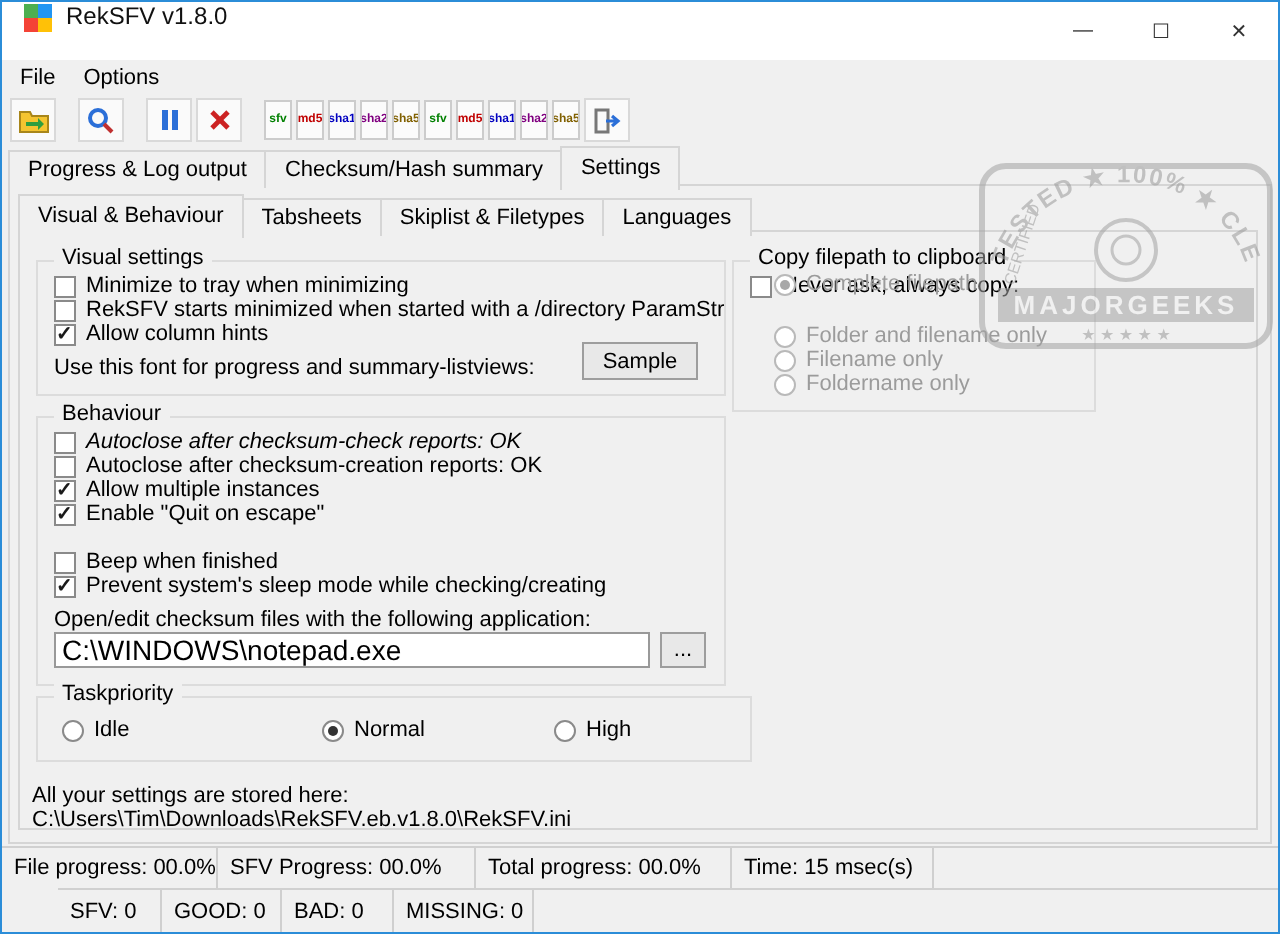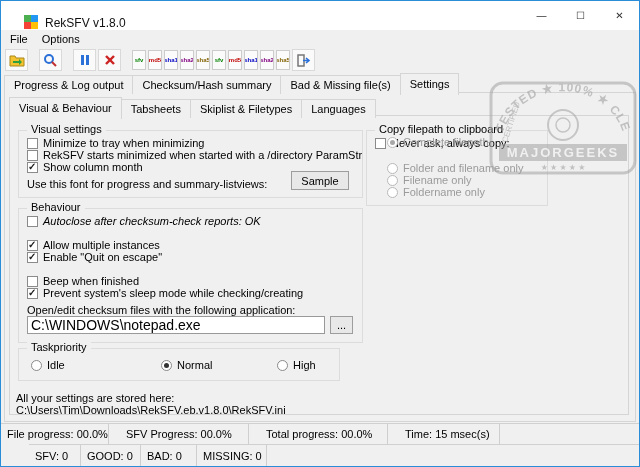--- a/index.html
+++ b/index.html
@@ -4,21 +4,21 @@
 <style>
   * { margin:0; padding:0; box-sizing:border-box; }
   html,body { background:#cfcfcf; }
   .window {
     position:relative; width:640px; height:467px;
     background:#f0f0f0; border:1px solid #2b8dd8;
     font-family:"Liberation Sans", sans-serif; font-size:11px; color:#000;
     overflow:hidden;
   }
   
-  .titlebar { height:29px; background:#ffffff; display:flex; align-items:flex-end; padding-left:22px; }
+  .titlebar { height:29px; background:#ffffff; display:flex; align-items:flex-start; padding-left:10px; }
   .app-icon { width:16px; height:16px; flex:none; }
   .title { font-size:12px; margin-left:6px; color:#111; }
   .win-controls { margin-left:auto; display:flex; height:100%; }
   .win-btn { width:39px; height:100%; display:flex; align-items:center; justify-content:center; font-size:10px; color:#333; }
   
   .menubar { height:17px; display:flex; align-items:center; background:#f0f0f0; padding-left:2px; }
   .menu-item { padding:1px 7px; }
   
   .toolbar { height:26px; display:flex; align-items:center; padding-left:4px; gap:2px; }
   .tb-icon { width:23px; height:22px; display:flex; align-items:center; justify-content:center; border:1px solid #d9d9d9; background:#fafafa; }
@@ -48,21 +48,21 @@
   .row.disabled .radio { border-color:#b9b9b9; }
   .row.disabled .radio.on::after { background:#a8a8a8; }
   
   .btn { position:absolute; border:1px solid #9d9d9d; background:#e8e8e8; font-size:11px;
          display:flex; align-items:center; justify-content:center; }
   .text-input { position:absolute; height:18px; border:1px solid #999; background:#fff;
                 font-family:"Liberation Sans",sans-serif; font-size:14px; padding:0 3px; }
   .info-line { position:absolute; white-space:nowrap; }
   
   .statusbar { position:absolute; left:0; right:0; display:flex; background:#f0f0f0; border-top:1px solid #d0d0d0; }
-  .sb1 { bottom:22px; height:21px;gap:11px; }
+  .sb1 { bottom:22px; height:21px; }
   .sb2 { bottom:0; height:22px;margin-left:28px; }
   .seg { border-right:1px solid #cfcfcf; display:flex; align-items:center; padding-left:6px; white-space:nowrap; overflow:hidden; }
   .seg.fill { flex:1; border-right:none; }
   
   .watermark { position:absolute; left:486px; top:56px; opacity:.55; z-index:5; pointer-events:none; }
 </style>
 </head>
 <body>
 
 <div class="window">
@@ -129,21 +129,20 @@
       <svg width="14" height="13" viewBox="0 0 14 13">
         <rect x="1" y="1" width="6" height="11" fill="none" stroke="#777" stroke-width="1.5"></rect>
         <path d="M6,6.5 L11,6.5 M9,4 L12,6.5 L9,9" fill="none" stroke="#2b6fd8" stroke-width="1.6"></path>
       </svg>
     </div>
   </div>
 
   <div class="tabs tabs-main">
     <div class="tab">Progress &amp; Log output</div>
     <div class="tab">Checksum/Hash summary</div>
-    <div class="tab">Bad &amp; Missing file(s)</div>
     <div class="tab on">Settings</div>
   </div>
 
   <div class="panel-outer">
 
     <div class="tabs tabs-sub">
       <div class="tab on">Visual &amp; Behaviour</div>
       <div class="tab">Tabsheets</div>
       <div class="tab">Skiplist &amp; Filetypes</div>
       <div class="tab">Languages</div>
@@ -156,21 +155,21 @@
         <label class="row" style="left:8px; top:6px;">
           <span class="cb"></span>
           <span>Minimize to tray when minimizing</span>
         </label>
         <label class="row" style="left:8px; top:18px;">
           <span class="cb"></span>
           <span>RekSFV starts minimized when started with a /directory ParamStr</span>
         </label>
         <label class="row" style="left:8px; top:30px;">
           <span class="cb on"></span>
-          <span>Show column month</span>
+          <span>Allow column hints</span>
         </label>
         <span class="info-line" style="left:8px; top:47px;">Use this font for progress and summary-listviews:</span>
         <div class="btn" style="left:272px; top:40px; width:58px; height:19px;">Sample</div>
       </div>
 
       <div class="group" style="left:356px; top:14px; width:182px; height:76px;">
         <span class="legend">Copy filepath to clipboard</span>
         <label class="row" style="left:8px; top:6px;">
           <span class="cb"></span>
           <span>Never ask, always copy:</span>
@@ -192,20 +191,24 @@
           <span>Foldername only</span>
         </label>
       </div>
 
       <div class="group" style="left:8px; top:92px; width:345px; height:135px;">
         <span class="legend">Behaviour</span>
         <label class="row" style="left:8px; top:6px;font-style:italic;">
           <span class="cb"></span>
           <span>Autoclose after checksum-check reports: OK</span>
         </label>
+        <label class="row" style="left:8px; top:18px;">
+          <span class="cb"></span>
+          <span>Autoclose after checksum-creation reports: OK</span>
+        </label>
         <label class="row" style="left:8px; top:30px;">
           <span class="cb on"></span>
           <span>Allow multiple instances</span>
         </label>
         <label class="row" style="left:8px; top:42px;">
           <span class="cb on"></span>
           <span>Enable "Quit on escape"</span>
         </label>
         <label class="row" style="left:8px; top:66px;">
           <span class="cb"></span>
@@ -213,21 +216,21 @@
         </label>
         <label class="row" style="left:8px; top:78px;">
           <span class="cb on"></span>
           <span>Prevent system's sleep mode while checking/creating</span>
         </label>
         <span class="info-line" style="left:8px; top:95px;">Open/edit checksum files with the following application:</span>
         <input class="text-input" style="left: 8px; top: 107px; width: 298px;" value="C:\WINDOWS\notepad.exe">
         <div class="btn" style="left:311px; top:107px; width:23px; height:18px;">...</div>
       </div>
 
-      <div class="group" style="left:8px; top:232px; width:322px; height:33px;">
+      <div class="group" style="left:8px; top:232px; width:358px; height:33px;">
         <span class="legend">Taskpriority</span>
         <label class="row" style="left:12px; top:10px;">
           <span class="radio"></span>
           <span>Idle</span>
         </label>
         <label class="row" style="left:142px; top:10px;">
           <span class="radio on"></span>
           <span>Normal</span>
         </label>
         <label class="row" style="left:258px; top:10px;">

